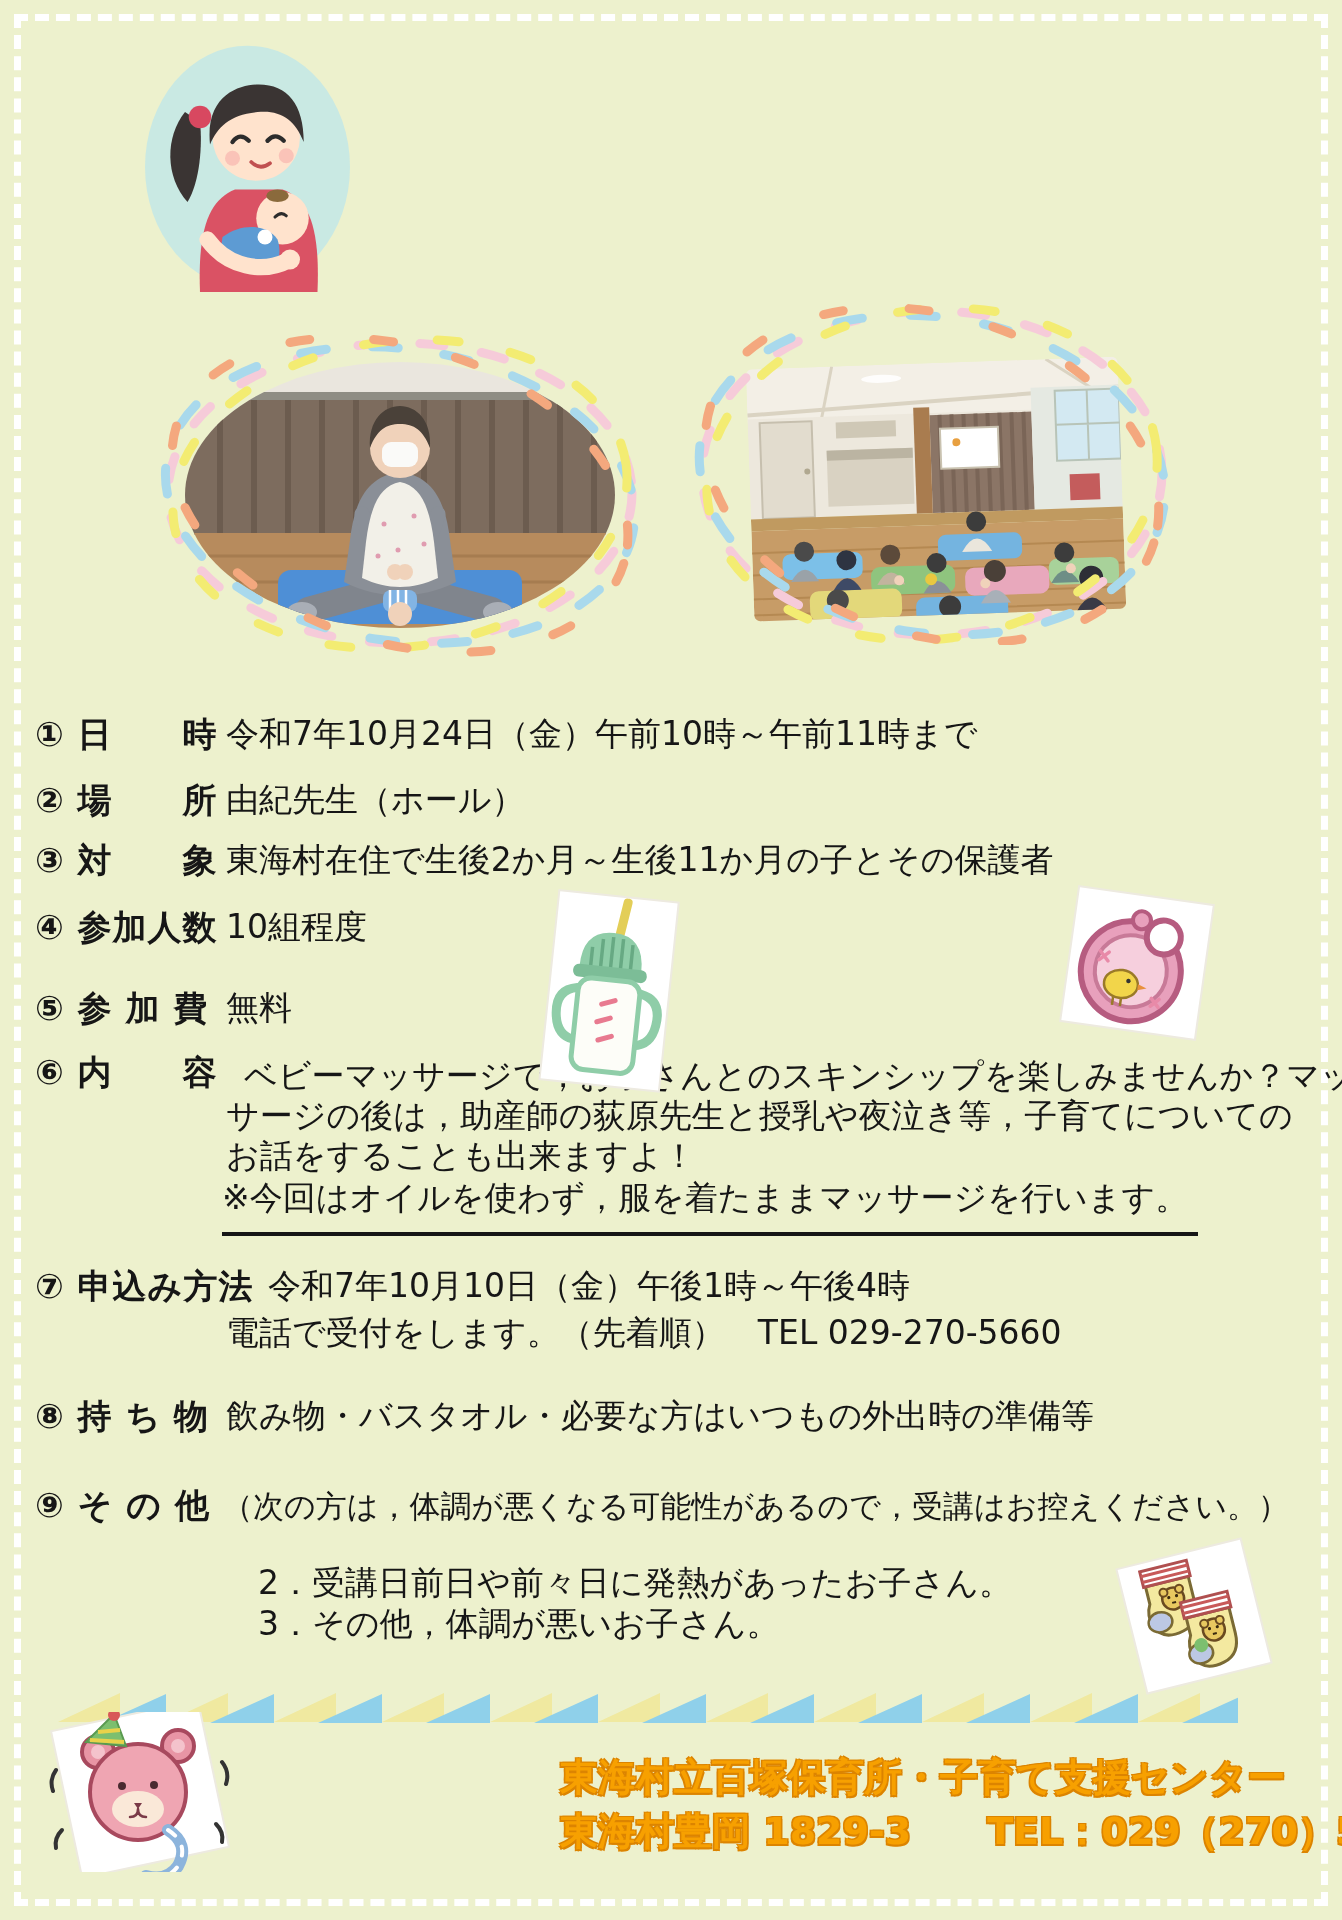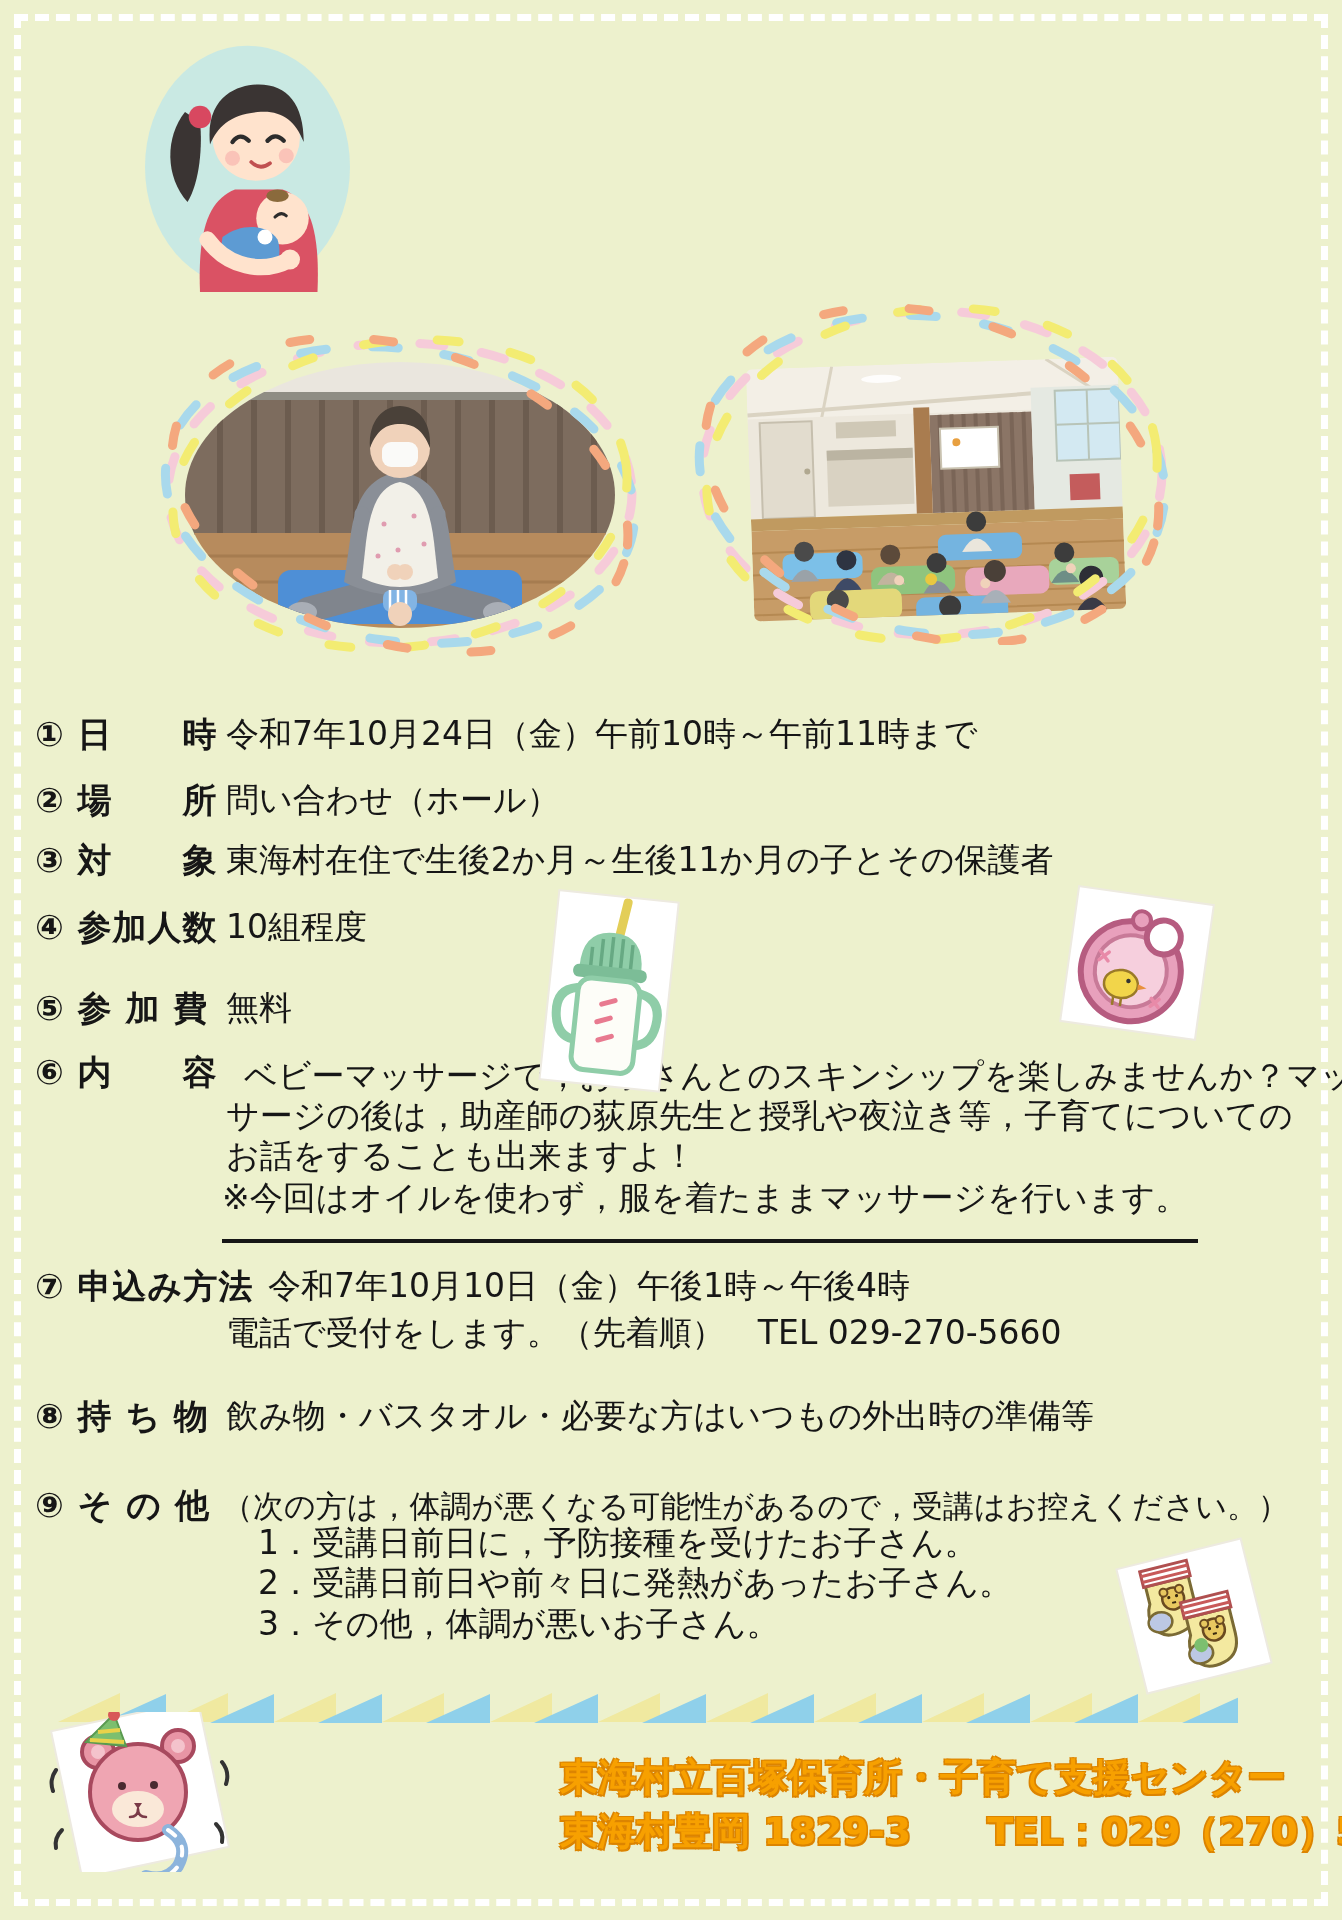--- a/index.html
+++ b/index.html
@@ -22,21 +22,21 @@
       0 0 12px #F4783C, 0 0 18px #F4783C, 0 0 26px #F58B48, 0 0 34px #F9A066;
   }
   .lbl {
     position:absolute; left:35px; font-size:34px; font-weight:bold;
     color:#161616; white-space:nowrap; letter-spacing:1px;
   }
   .val {
     position:absolute; left:226px; font-size:33px; font-weight:normal;
     color:#161616; white-space:nowrap;
   }
-  .underline { border-bottom:4px solid #161616; padding-bottom:18px; padding-right:10px; }
+  .underline { border-bottom:4px solid #161616; padding-bottom:11px; padding-right:10px; }
   .small31 { font-size:31px;text-align:right; }
   .contact-heading, .contact-line {
     position:absolute; font-weight:bold; white-space:nowrap;
     color:#F7A000;
     text-shadow: 1.5px 1.5px 0 #DC8400, -1.5px -1.5px 0 #DC8400,
                  1.5px -1.5px 0 #DC8400, -1.5px 1.5px 0 #DC8400;
   }
   .contact-heading { left:256px; top:1750px; font-size:40px; }
   .cl1 { left:560px; top:1752px; font-size:38px; }
   .cl2 { left:560px; top:1806px; font-size:38px; }
@@ -190,21 +190,21 @@
         <ellipse cx="302" cy="179" rx="226" ry="165" stroke="#F3EC72" stroke-width="9" stroke-dasharray="22 54" transform="rotate(-7 302 179)"></ellipse>
         <ellipse cx="302" cy="180" rx="232" ry="160" stroke="#F4A87E" stroke-width="9" stroke-dasharray="20 66" transform="rotate(17 302 180)"></ellipse>
       </g>
     </svg>
   </div>
 
   <div class="lbl" style="top:712px">① 日　　時</div>
   <div class="val" style="top:712px">令和7年10月24日（金）午前10時～午前11時まで</div>
 
   <div class="lbl" style="top:778px">② 場　　所</div>
-  <div class="val" style="top:778px">問い合わせ（ホール）</div>
+  <div class="val" style="top:778px">由紀先生（ホール）</div>
 
   <div class="lbl" style="top:838px">③ 対　　象</div>
   <div class="val" style="top:838px">東海村在住で生後2か月～生後11か月の子とその保護者</div>
 
   <div class="lbl" style="top:905px">④ 参加人数</div>
   <div class="val" style="top:905px">10組程度</div>
 
   <div class="lbl" style="top:986px">⑤ 参 加 費</div>
   <div class="val" style="top:986px">無料</div>
 
@@ -216,21 +216,20 @@
 
   <div class="lbl" style="top:1264px">⑦ 申込み方法</div>
   <div class="val" style="top:1264px; left:268px">令和7年10月10日（金）午後1時～午後4時</div>
   <div class="val" style="top:1311px">電話で受付をします。（先着順）　TEL 029-270-5660</div>
 
   <div class="lbl" style="top:1394px">⑧ 持 ち 物</div>
   <div class="val" style="top:1394px">飲み物・バスタオル・必要な方はいつもの外出時の準備等</div>
 
   <div class="lbl" style="top:1483px">⑨ そ の 他</div>
   <div class="val small31" style="top:1486px; left:222px">（次の方は，体調が悪くなる可能性があるので，受講はお控えください。）</div>
-  <div class="val" style="top:1521px; left:258px">1．受講日前日に，予防接種を受けたお子さん。</div>
   <div class="val" style="top:1561px; left:258px">2．受講日前日や前々日に発熱があったお子さん。</div>
   <div class="val" style="top:1602px; left:258px">3．その他，体調が悪いお子さん。</div>
 
   <div class="abs" style="left:546px; top:893px; width:128px; height:198px; transform:rotate(6deg);">
     <svg width="128" height="198" viewBox="0 0 128 198">
       <rect x="3" y="3" width="120" height="190" fill="#FFFFFF" stroke="#EDEAE0" stroke-width="2"></rect>
       <rect x="66" y="4" width="9" height="40" rx="4" fill="#E3CE58" transform="rotate(8 70 24)"></rect>
       <path d="M31,76 q0,-36 31,-36 q31,0 31,36 z" fill="#8FCDA8"></path>
       <path d="M42,56 V76 M52,47 V76 M62,44 V76 M72,45 V76 M82,50 V76" stroke="#67A983" stroke-width="3.5"></path>
       <rect x="25" y="74" width="74" height="13" rx="6" fill="#7CBD97"></rect>

